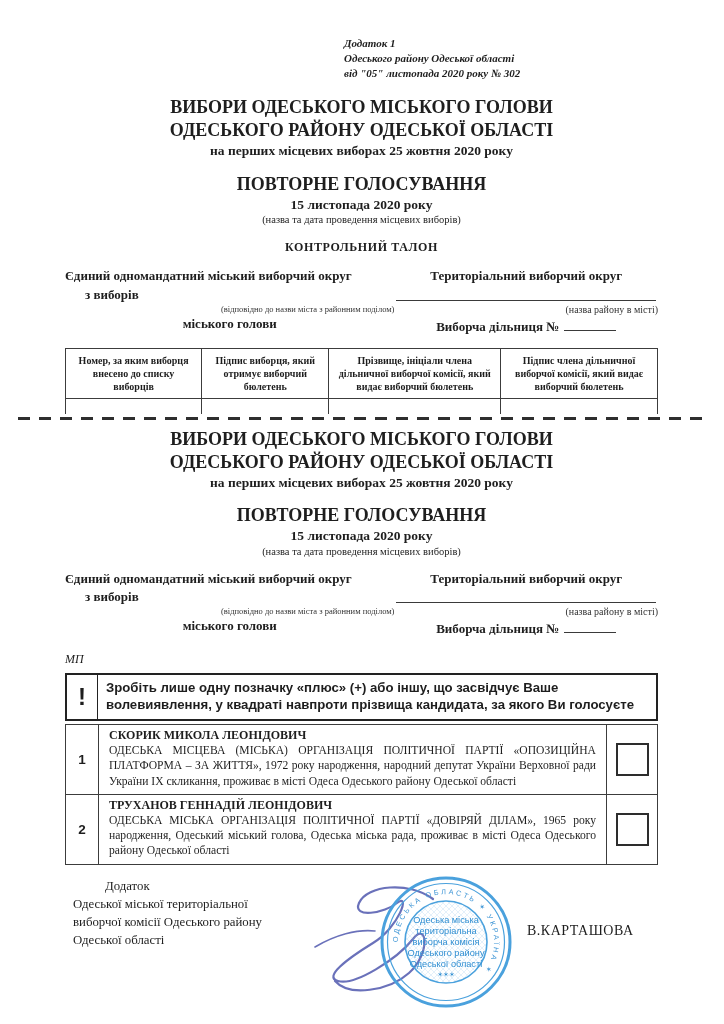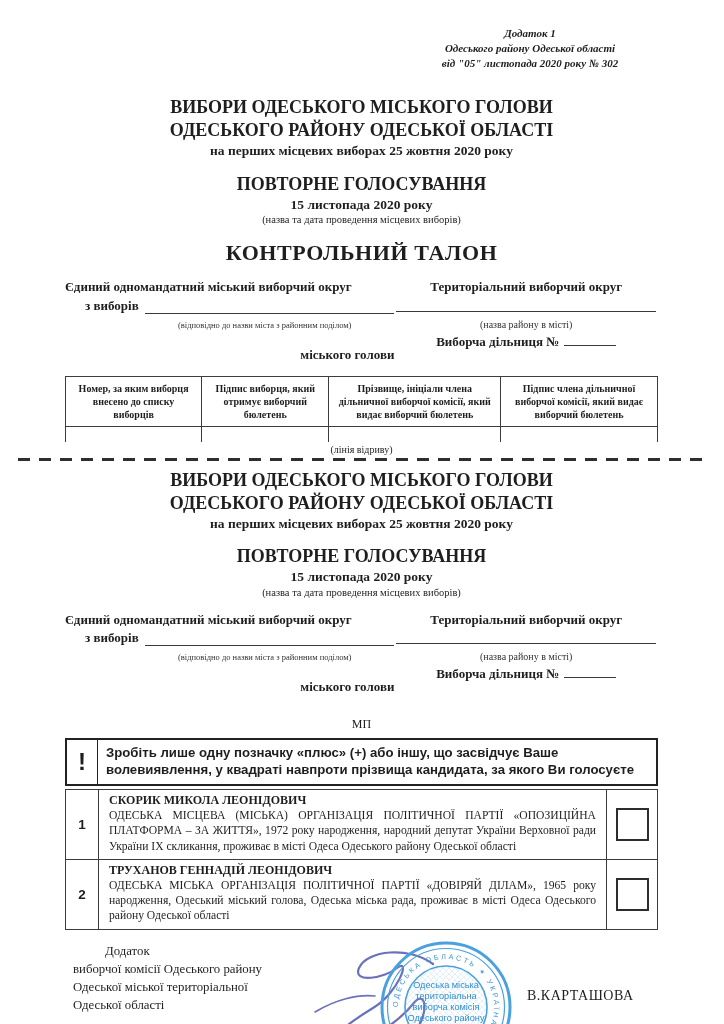--- a/index.html
+++ b/index.html
@@ -2,52 +2,52 @@
 <html><head>
 <meta charset="utf-8">
 <style>
   html,body{margin:0;padding:0;background:#ffffff;}
   .page{
     position:relative;width:724px;height:1024px;background:#fff;overflow:hidden;
     font-family:"Liberation Serif", serif;color:#1e1e1e;
   }
   
   .annotation{
-    position:absolute;top:26px;right:8px;width:372px;text-align:center;
+    position:absolute;top:36px;right:8px;width:372px;
     font-style:italic;font-weight:bold;font-size:11px;line-height:1.35;
   }
   .content{margin:0 66px 0 65px;padding-top:96px;width:593px;}
   .hdr{text-align:center;}
   .t1{font-weight:bold;font-size:18px;line-height:1.28;}
   .t2{font-weight:bold;font-size:13.5px;line-height:1.3;}
   .t3{font-size:10.5px;line-height:1.25;}
   .mt{margin-top:13px;}
-  .doc-title{text-align:center;font-weight:bold;font-size:22px;letter-spacing:.6px;margin-top:14px;}
+  .doc-title{text-align:center;font-weight:bold;font-size:12px;letter-spacing:.6px;margin-top:14px;}
   
   .cols{display:flex;justify-content:space-between;margin-top:13px;}
   .col-l{width:335px;font-size:13px;}
   .col-r{width:268px;font-size:13px;text-align:center;}
   .col-title{font-weight:bold;line-height:1.25;}
-  .fill-line{display:flex;align-items:flex-end;margin-top:2px;}
+  .fill-line{display:flex;align-items:flex-start;margin-top:2px;flex-direction:column;}
   .fill-line .bold{font-weight:bold;padding-left:20px;white-space:nowrap;}
   .blank{flex:1;border-bottom:1.2px solid #3a3a3a;height:14px;margin-left:6px;}
-  .small-caption{font-size:8.5px;color:#333;text-align:center;padding-left:70px;line-height:1.3;margin-top:6px;}
+  .small-caption{font-size:8.5px;color:#333;text-align:right;padding-left:70px;line-height:1.3;}
   .col-r .small-caption{padding-left:0;font-size:10px;}
-  .col-center{text-align:right;font-weight:bold;margin-top:16px;}
+  .col-center{text-align:center;font-weight:bold;margin-top:1px;}
   .blank-full{height:15px;border-bottom:1.2px solid #3a3a3a;margin:0 2px 2px 2px;}
   .station{margin-top:2px;font-weight:bold;}
   .blank-sm{display:inline-block;width:52px;height:12px;border-bottom:1.2px solid #3a3a3a;margin-left:5px;}
   
   .coupon{width:100%;border-collapse:collapse;margin-top:13px;}
   .coupon th{border:1.2px solid #3c3c3c;font-size:10px;font-weight:bold;line-height:1.3;padding:5px 6px;vertical-align:top;}
   .coupon td{border:1.2px solid #3c3c3c;border-bottom:none;height:13px;}
   .tear-caption{text-align:center;font-size:10px;margin:2px 0 3px;}
   .dash-line{height:3px;margin:3px 0 8px -47px;width:688px;
     background:repeating-linear-gradient(90deg,#2e2e2e 0 12px,transparent 12px 21px);}
-  .mp{ text-align:center;font-size:12px;margin:22px 0 6px;}
+  .mp{ text-align:left;font-style:italic;font-size:12px;margin:15px 0 6px;}
   
   .instr{width:100%;border-collapse:collapse;border:2.2px solid #222;}
   .instr .mark{width:30px;border-right:1.4px solid #222;text-align:center;
     font-family:"Liberation Sans",sans-serif;font-weight:bold;font-size:24px;padding:0;}
   .instr .txt{font-family:"Liberation Sans",sans-serif;font-weight:bold;font-size:13.2px;
     line-height:1.28;padding:5px 8px;}
   
   .cands{width:100%;border-collapse:collapse;margin-top:3px;border:1.6px solid #333;}
   .cands td{border:1.2px solid #3c3c3c;vertical-align:middle;}
   .cands .num{width:30px;text-align:center;font-family:"Liberation Sans",sans-serif;font-weight:bold;font-size:13.5px;}
@@ -117,21 +117,20 @@
       </tr>
       <tr>
         <td></td>
         <td></td>
         <td></td>
         <td></td>
       </tr>
     </tbody>
       </table>
 
-    <div class="tear-caption">(лінія відриву)</div>
     <div class="dash-line"></div>
 
     <div class="hdr">
       <div class="t1">ВИБОРИ ОДЕСЬКОГО МІСЬКОГО ГОЛОВИ</div>
       <div class="t1">ОДЕСЬКОГО РАЙОНУ ОДЕСЬКОЇ ОБЛАСТІ</div>
       <div class="t2">на перших місцевих виборах 25 жовтня 2020 року</div>
       <div class="t1 mt">ПОВТОРНЕ ГОЛОСУВАННЯ</div>
       <div class="t2">15 листопада 2020 року</div>
       <div class="t3">(назва та дата проведення місцевих виборів)</div>
     </div>
@@ -188,22 +187,22 @@
         <td class="boxcell">
           <div class="checkbox"></div>
         </td>
       </tr>
     </tbody>
       </table>
 
     <div class="footer">
       <div class="secretary">
         <div class="ind">Додаток</div>
+        <div>Одеської міської територіальної</div>
         <div>виборчої комісії Одеського району</div>
-        <div>Одеської міської територіальної</div>
         <div>Одеської області</div>
       </div>
 
       <svg class="signature" width="170" height="125" viewBox="0 0 170 125">
         <g fill="none" stroke="#5e66b5" stroke-width="2.2" stroke-linecap="round" opacity="0.92">
           <path d="M 128 22 C 104 4, 62 8, 54 26 C 47 42, 80 36, 92 26 C 106 15, 94 50, 68 66 C 42 82, 18 100, 33 104 C 50 109, 92 82, 108 62 C 122 44, 126 76, 104 96 C 84 114, 44 120, 30 104"></path>
           <path d="M 10 70 C 30 58, 52 52, 70 54" stroke-width="1.6"></path>
         </g>
       </svg>
 

